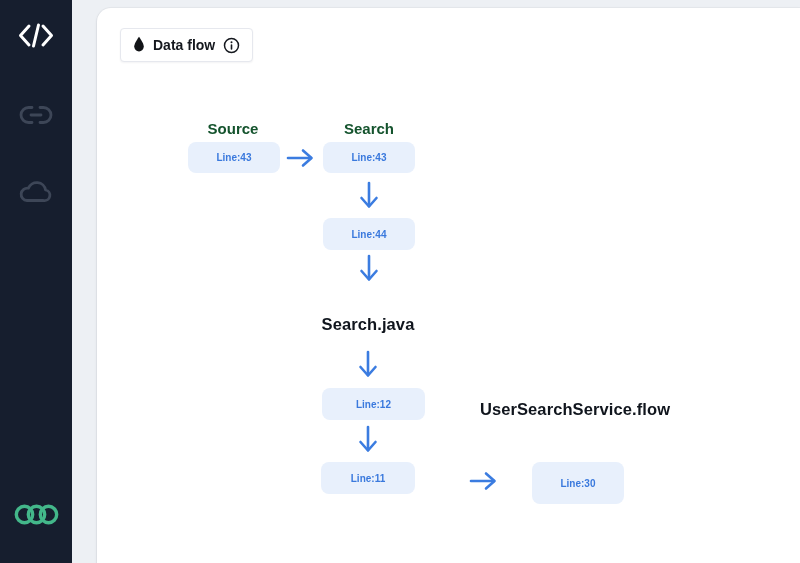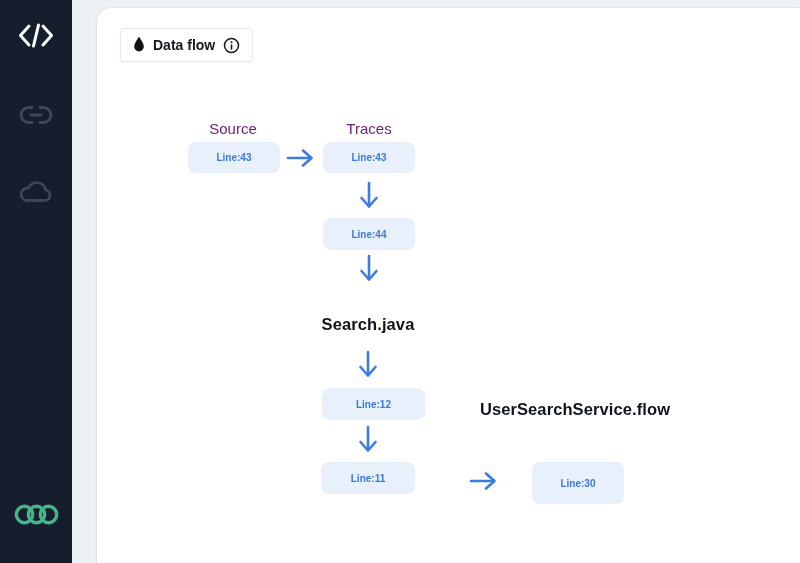--- a/index.html
+++ b/index.html
@@ -33,21 +33,21 @@
 
   
   .dataflow-btn{position:absolute;left:120px;top:28px;height:33px;display:flex;align-items:center;gap:8px;
     padding:16px 12px;background:#fff;border:1px solid #e6e8ee;border-radius:4px;
     box-shadow:0 1px 2px rgba(16,24,40,.05);cursor:pointer;
     font-family:"Liberation Sans", sans-serif;font-size:14px;font-weight:600;color:#15181e;}
   .dataflow-btn .info{display:flex;align-items:center;}
 
   
   .file-title{position:absolute;text-align:center;font-size:16.5px;font-weight:700;color:var(--text-dark);letter-spacing:.1px;}
-  .col-label{position:absolute;text-align:center;font-size:15px;font-weight:400;color:#701a75;}
+  .col-label{position:absolute;text-align:center;font-size:15px;font-weight:700;color:#14532d;}
 
   
   .badge{position:absolute;display:flex;align-items:center;justify-content:center;
     background:var(--badge-bg);border-radius:8px;
     font-size:10px;font-weight:700;color:var(--badge-text);cursor:pointer;}
 
   
   .arrow{position:absolute;display:block;}
   .arrow svg{display:block;}
 </style>
@@ -111,21 +111,21 @@
         <line x1="8.5" y1="8" x2="8.5" y2="12" stroke="#15181e" stroke-width="1.6" stroke-linecap="round"></line>
         <circle cx="8.5" cy="5.2" r="1" fill="#15181e"></circle>
       </svg>
     </span>
   </button>
 
   <div class="file-title" style="left:288px;top:315px;width:160px;">Search.java</div>
   <div class="file-title" style="left:455px;top:400px;width:240px;">UserSearchService.flow</div>
 
   <div class="col-label" style="left:193px;top:120px;width:80px;">Source</div>
-  <div class="col-label" style="left:329px;top:120px;width:80px;">Traces</div>
+  <div class="col-label" style="left:329px;top:120px;width:80px;">Search</div>
   <div class="col-label" style="left:537px;top:438px;width:80px;margin-top:44px;">Sink</div>
 
   <div class="badge" style="left:188px;top:142px;width:92px;height:31px;">Line:43</div>
   <div class="badge" style="left:323px;top:142px;width:92px;height:31px;">Line:43</div>
   <div class="badge" style="left:323px;top:218px;width:92px;height:32px;border-radius:8px;">Line:44</div>
   <div class="badge" style="left:322px;top:388px;width:103px;height:32px;">Line:12</div>
   <div class="badge" style="left:321px;top:462px;width:94px;height:32px;">Line:11</div>
   <div class="badge" style="left:532px;top:462px;width:92px;height:42px;">Line:30</div>
 
   <span class="arrow" style="left:285px;top:147px;">

